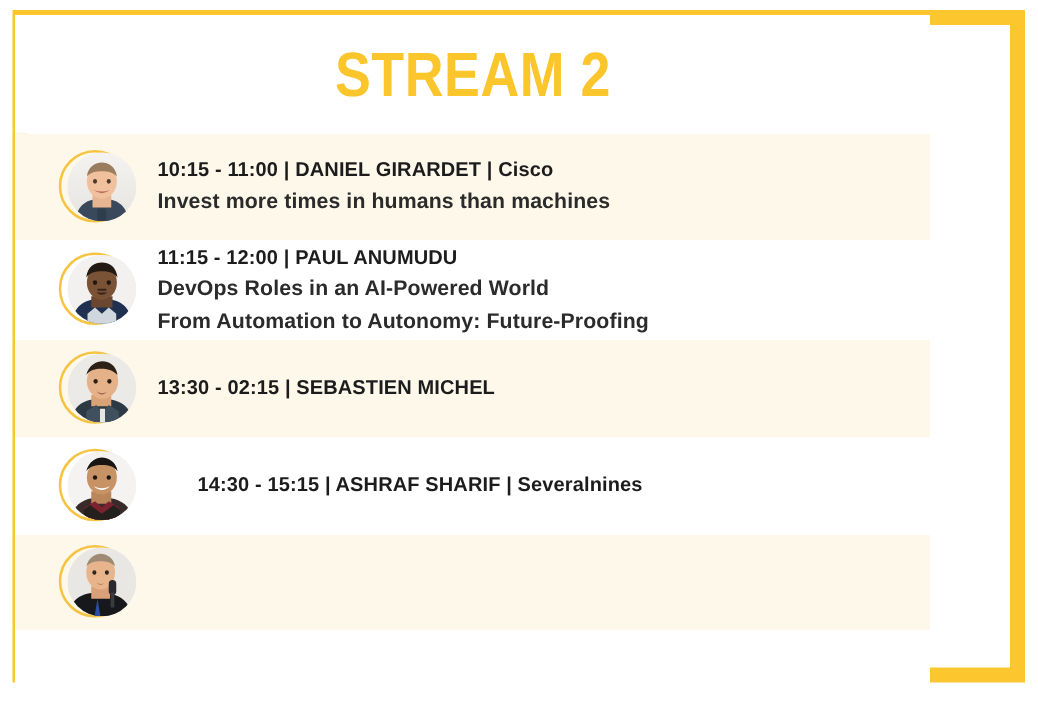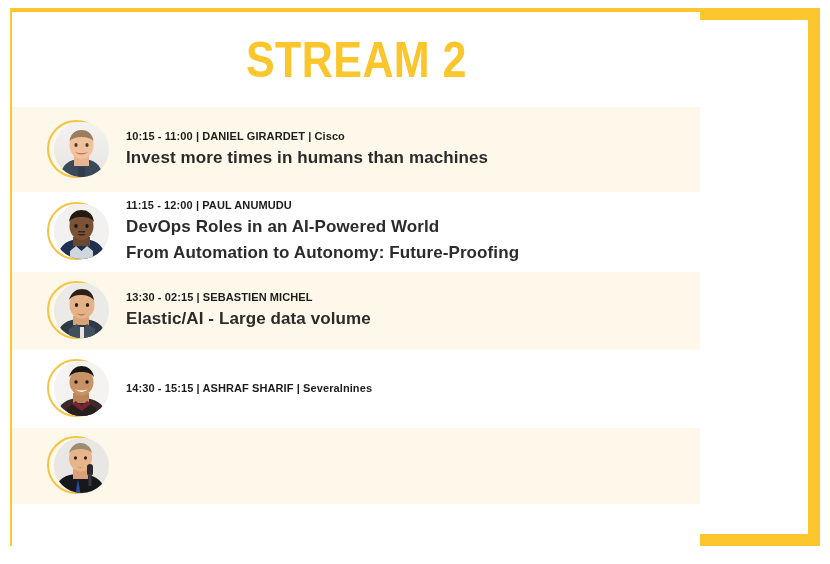--- a/index.html
+++ b/index.html
@@ -12,20 +12,21 @@
     height: 564px;
     font-family: "Liberation Sans", sans-serif;
     overflow: hidden;
   }
 
   #poster {
     position: relative;
     width: 712px;
     height: 564px;
     background: #ffffff;
+    padding-left: 44px;
   }
 
   
   #frame {
     position: absolute;
     left: 10px;
     top: 8px;
     width: 810px;
     height: 538px;
     box-sizing: border-box;
@@ -75,21 +76,21 @@
     box-sizing: border-box;
     padding-left: 35px;
     width: 100%;
   }
   .session-row.alt  { background: #FDF8EA; }
   .session-row.plain{ background: #ffffff; }
 
   .row-h1 { height: 85px; }
   .row-h2 { height: 80px; border-radius: 18px; }
   .row-h3 { height: 78px; }
-  .row-h4 { height: 78px; }
+  .row-h4 { height: 78px; gap: 32px; }
   .row-h5 { height: 76px; }
 
   
   .avatar-wrap {
     position: relative;
     width: 62px;
     height: 62px;
     flex: 0 0 62px;
     margin-right: 17px;
   }
@@ -115,21 +116,21 @@
   }
   .avatar-photo svg { display: block; width: 55px; height: 55px; }
 
   
   .session-text {
     display: flex;
     flex-direction: column;
     justify-content: center;
   }
   .session-meta {
-    font-size: 11px;
+    font-size: 16px;
     font-weight: 700;
     color: #1c1c1c;
     letter-spacing: 0.1px;
     line-height: 1.45;
     white-space: nowrap;
   }
   .session-title {
     font-size: 17px;
     font-weight: 700;
     color: #2b2b2b;
@@ -218,21 +219,20 @@
             <ellipse cx="22.5" cy="22" rx="1.7" ry="1.9" fill="#2b2119"></ellipse>
             <ellipse cx="33.5" cy="22" rx="1.7" ry="1.9" fill="#2b2119"></ellipse>
             <path d="M23 30q5 3 9 0q-4.5 5-9 0z" fill="#9c5f4e"></path>
             <path d="M23 41l5 6 5-6 8 5v9H15v-9z" fill="#41505f"></path>
             <path d="M26 44h4v11h-4z" fill="#e8e6e2"></path>
           </svg>
         </div>
       </div>
       <div class="session-text">
         <div class="session-meta">13:30 - 02:15 | SEBASTIEN MICHEL</div>
-        <div class="session-title">Elastic/AI - Large data volume</div>
       </div>
     </div>
 
     <div class="session-row plain row-h4">
       <div class="avatar-wrap">
         <div class="avatar-ring"></div>
         <div class="avatar-photo">
           <svg viewBox="0 0 55 55">
             <rect width="55" height="55" fill="#f4f3f1"></rect>
             <path d="M2 55c3-13 11-18 25-18s23 5 26 18z" fill="#3a2b2b"></path>

